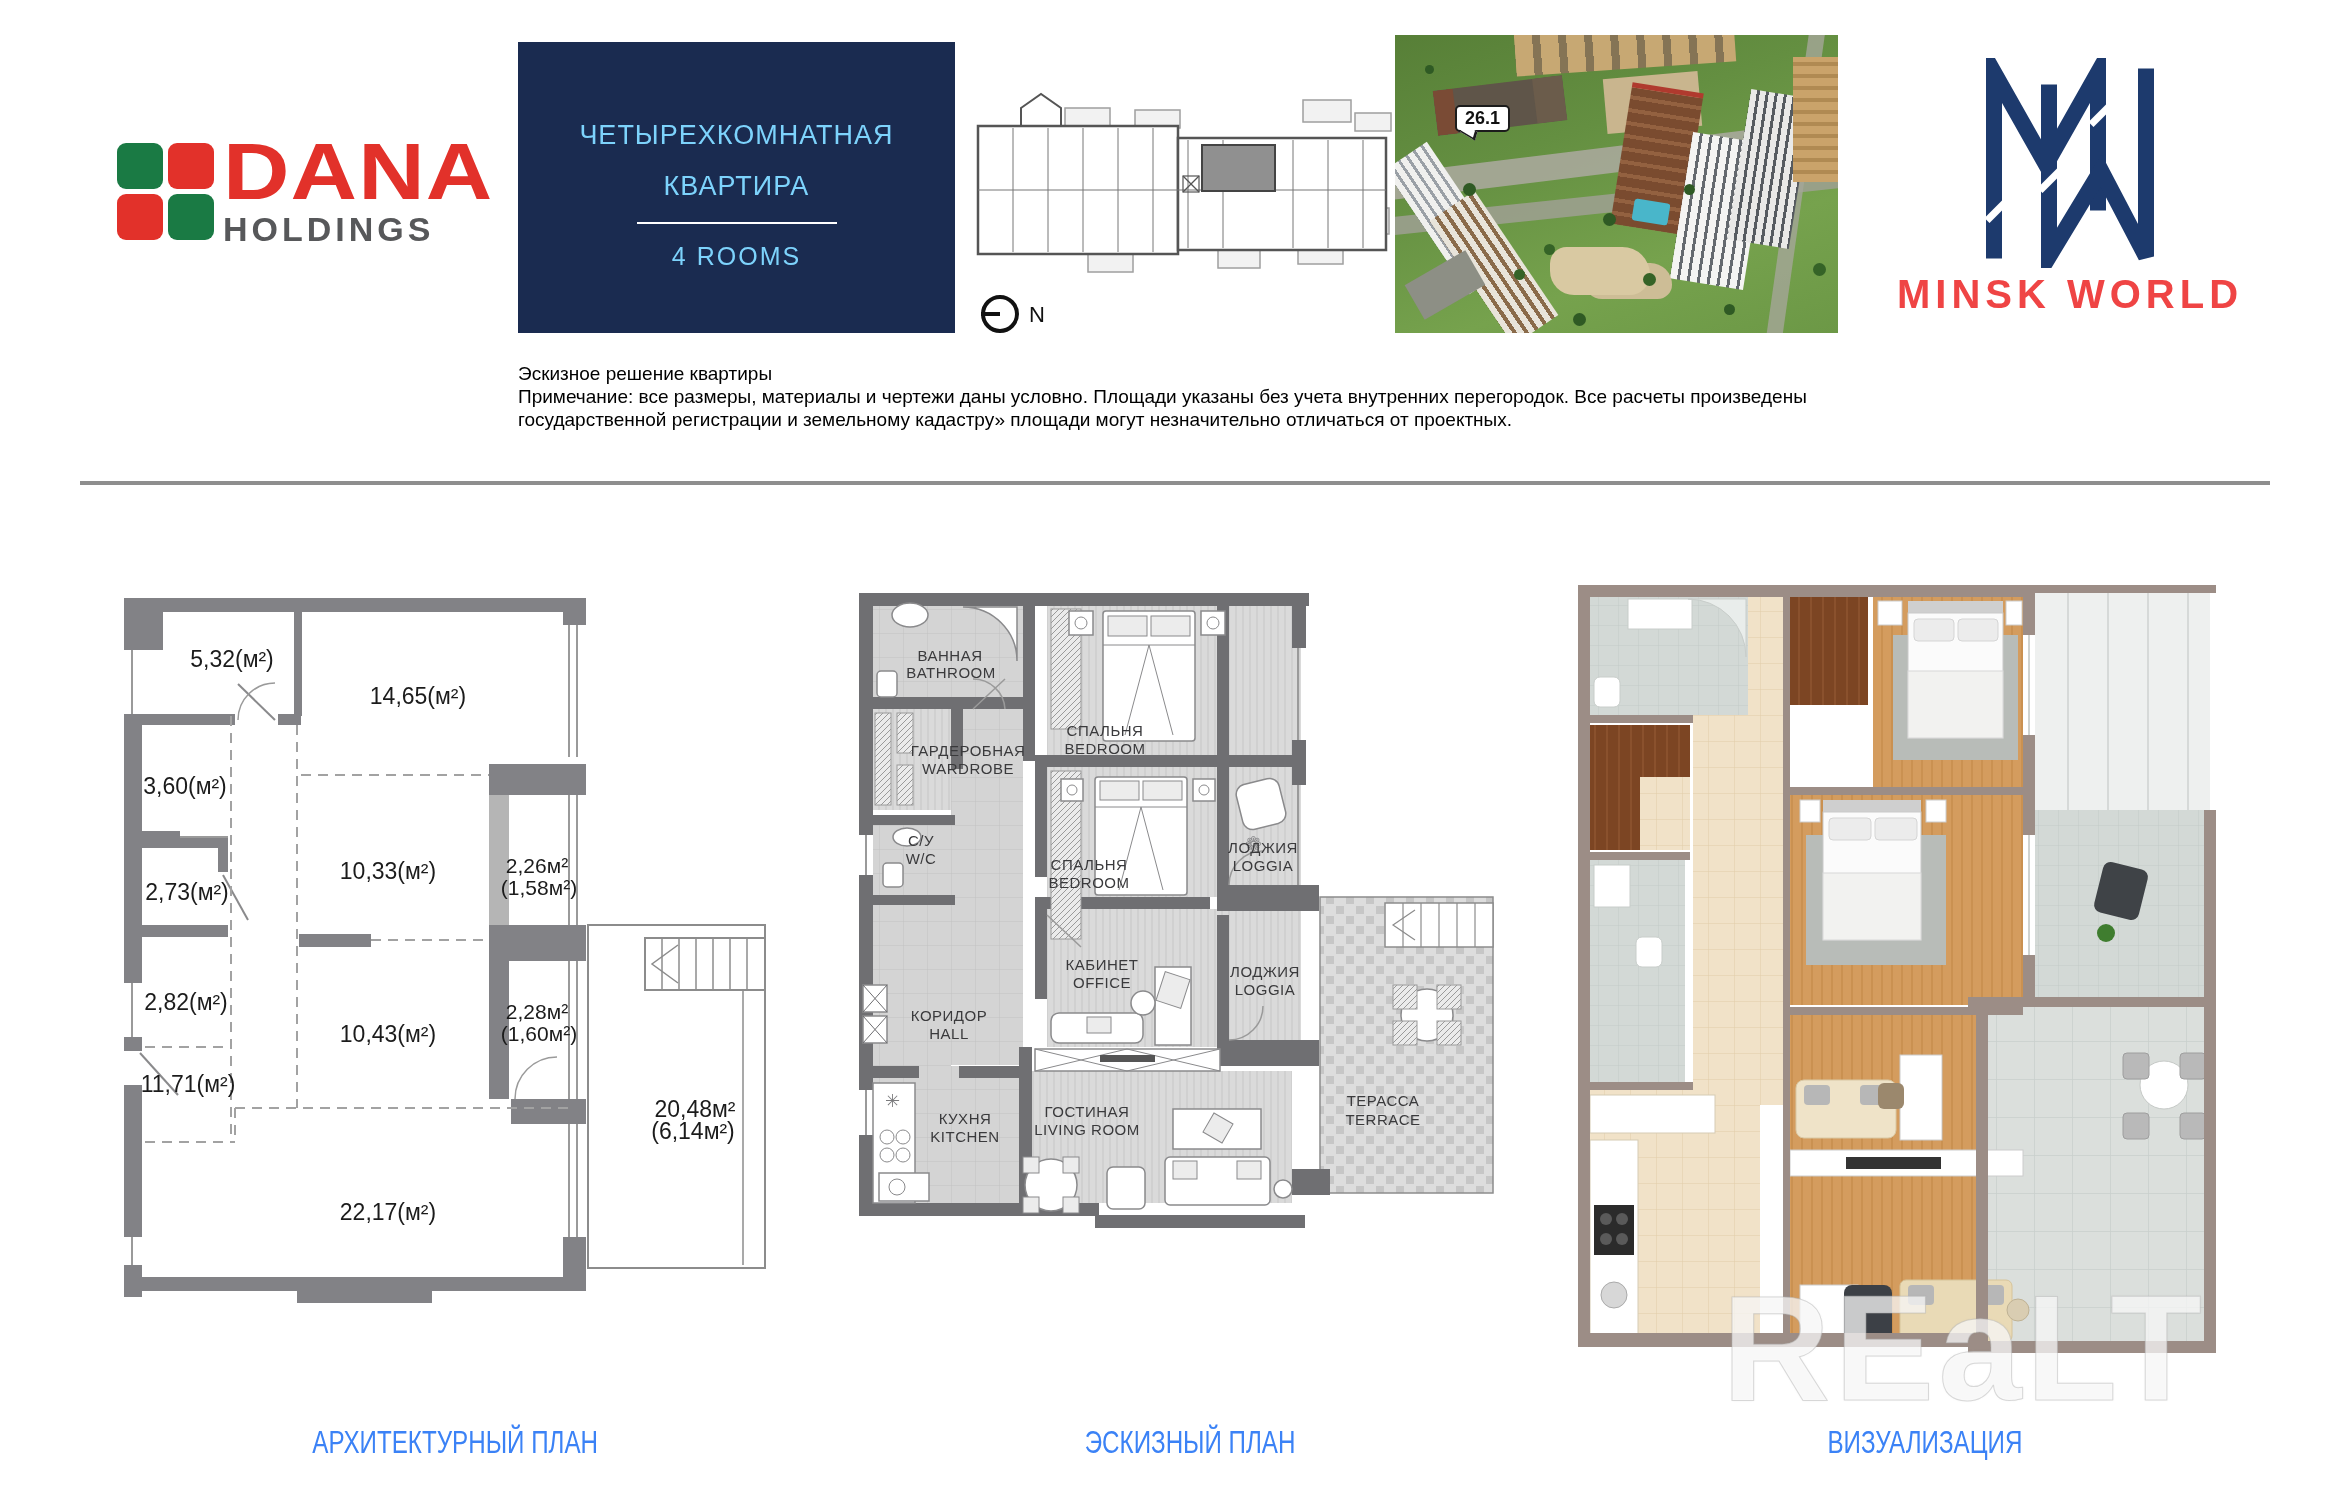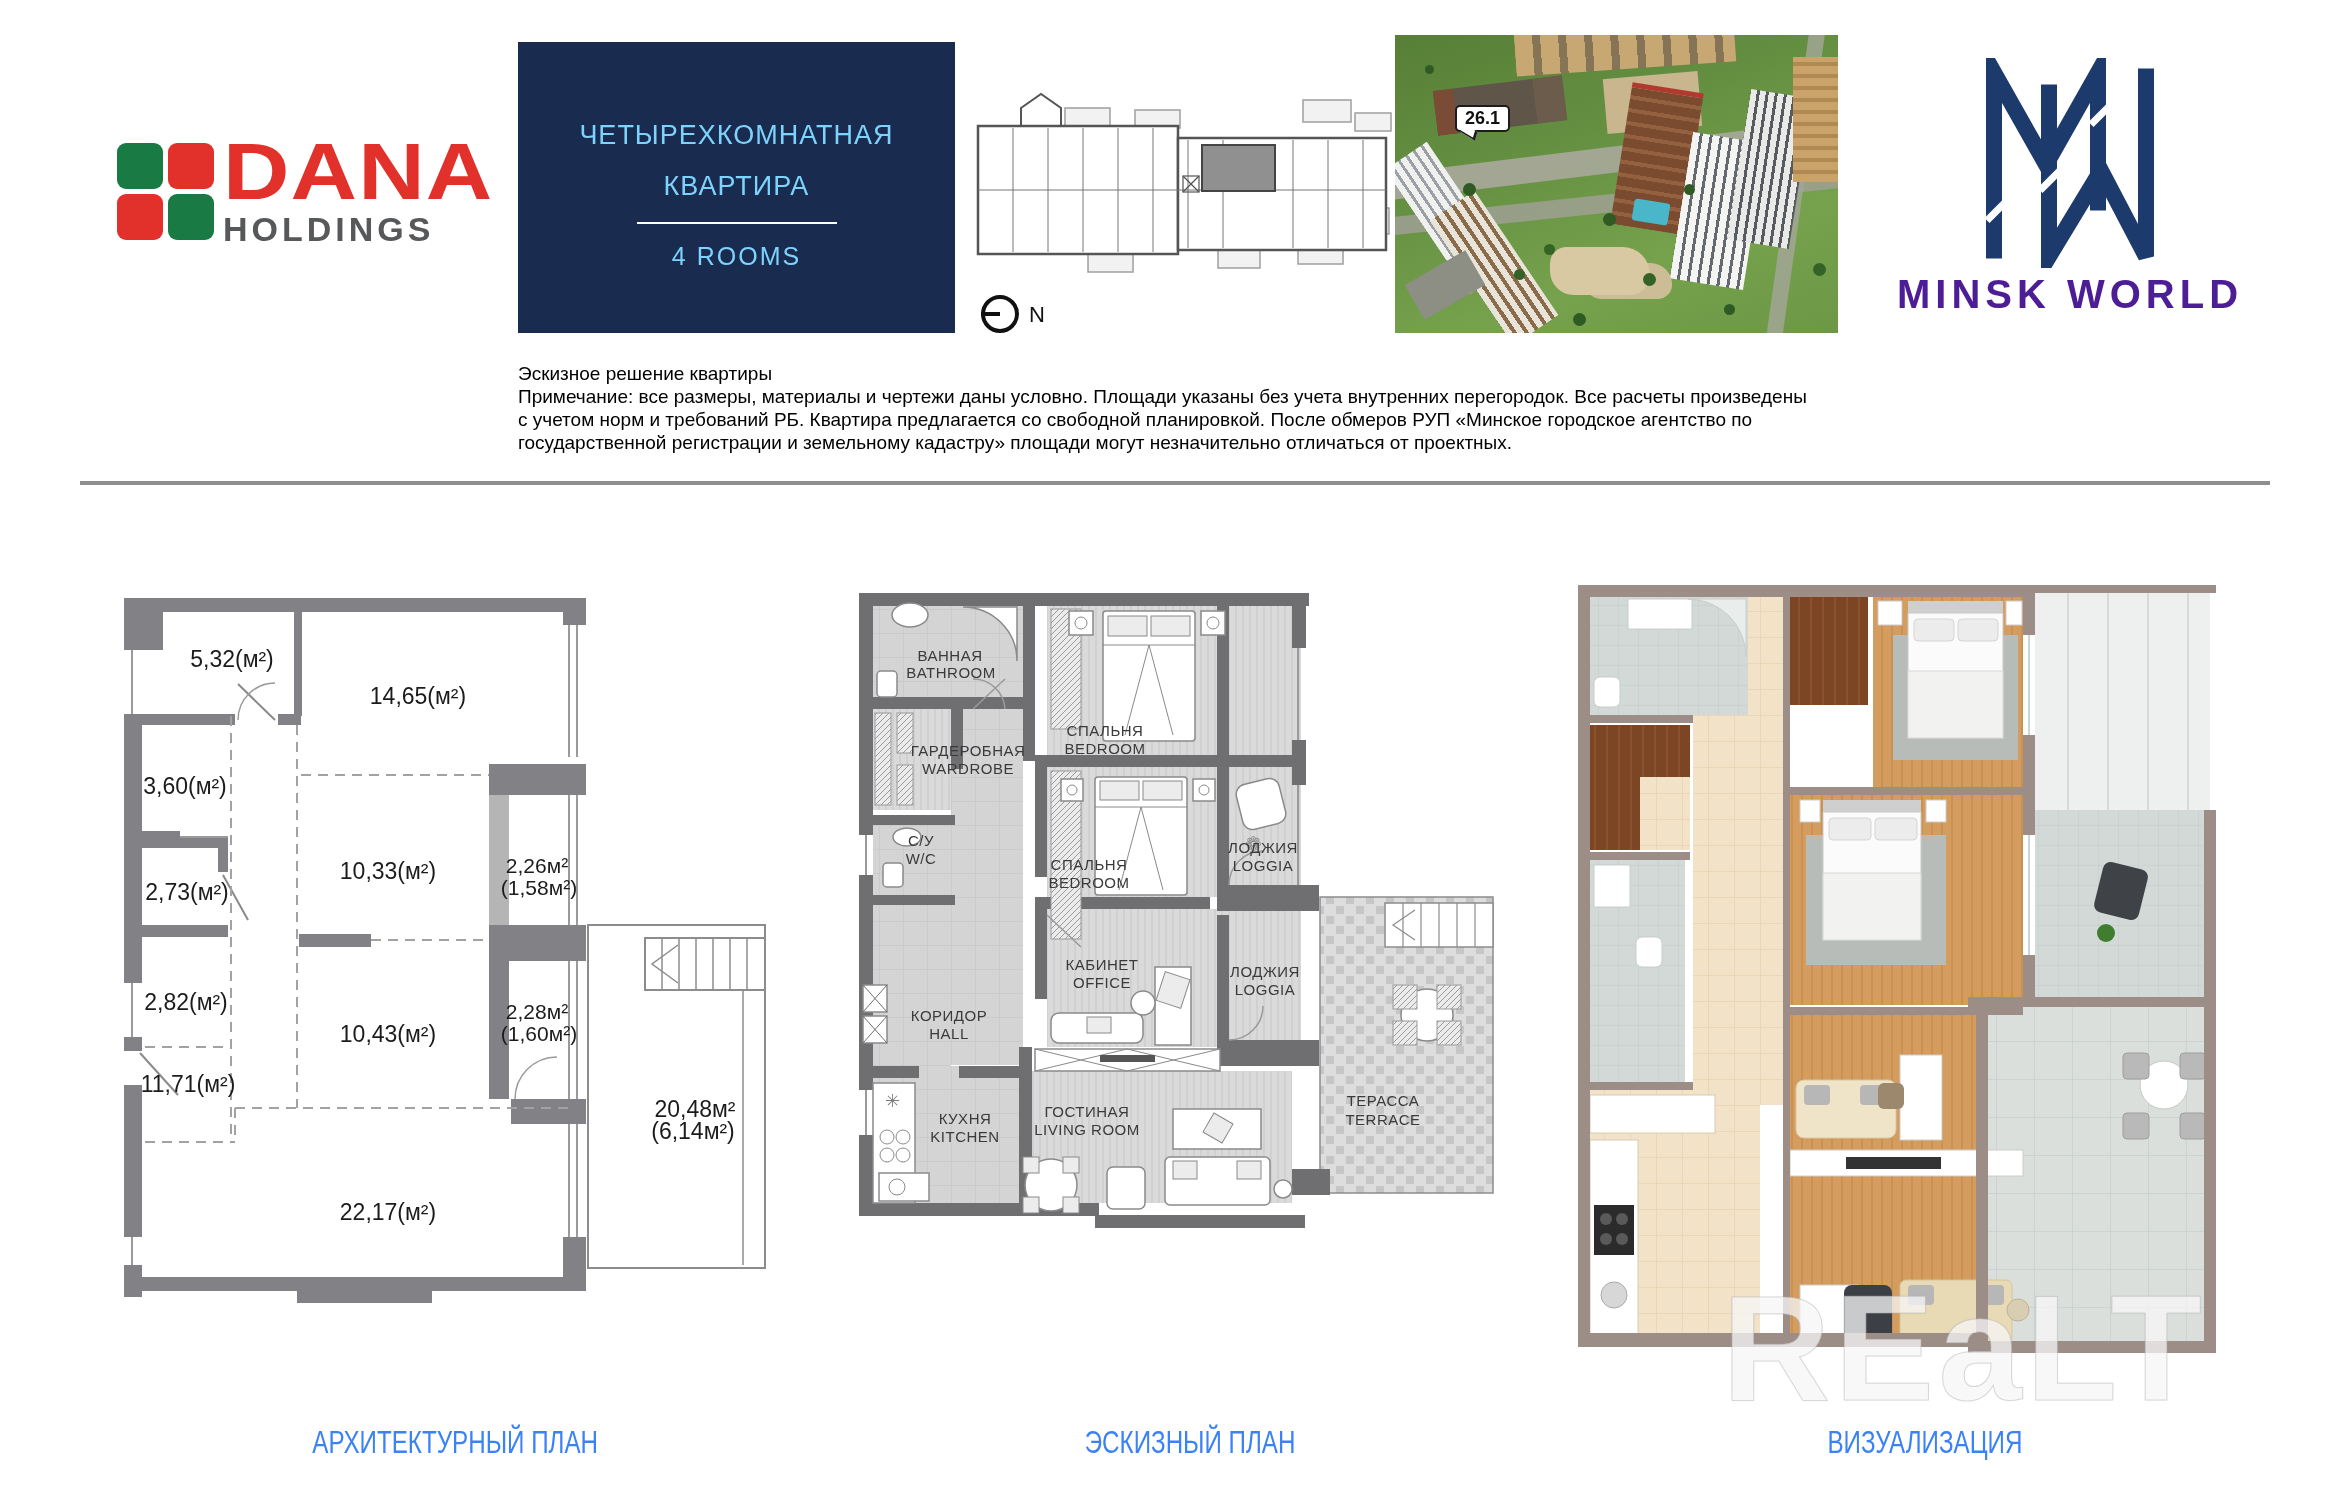--- a/index.html
+++ b/index.html
@@ -143,27 +143,26 @@
     <g stroke="#1d3a6d" stroke-width="16" fill="none">
       <path d="M9,198 L9,12 L61,104 L113,12 L113,150"></path>
       <path d="M64,24 L64,196 L116,110 L161,196 L161,8"></path>
     </g>
     <g stroke="#ffffff" stroke-width="7">
       <line x1="2" y1="160" x2="30" y2="132"></line>
       <line x1="55" y1="130" x2="83" y2="102"></line>
       <line x1="106" y1="64" x2="134" y2="36"></line>
     </g>
   </svg>
-  <div class="abs" id="mw-name" style="color:#4c1d95">MINSK WORLD</div>
+  <div class="abs" id="mw-name" style="color:#ef4444">MINSK WORLD</div>
 </div>
 
 <div class="abs" id="disclaimer">
   <div>Эскизное решение квартиры</div>
   <div>Примечание: все размеры, материалы и чертежи даны условно. Площади указаны без учета внутренних перегородок. Все расчеты произведены</div>
-  <div>с учетом норм и требований РБ. Квартира предлагается со свободной планировкой. После обмеров РУП «Минское городское агентство по</div>
   <div>государственной регистрации и земельному кадастру» площади могут незначительно отличаться от проектных.</div>
 </div>
 
 <div class="abs" id="divider"></div>
 
 <svg class="abs" style="left:120px;top:585px" width="700" height="730" viewBox="0 0 700 730">
 
   <rect class="wall1" x="4" y="13" width="462" height="14"></rect>
   <rect class="wall1" x="4" y="13" width="18" height="699"></rect>
   <rect class="wall1" x="4" y="692" width="462" height="14"></rect>

